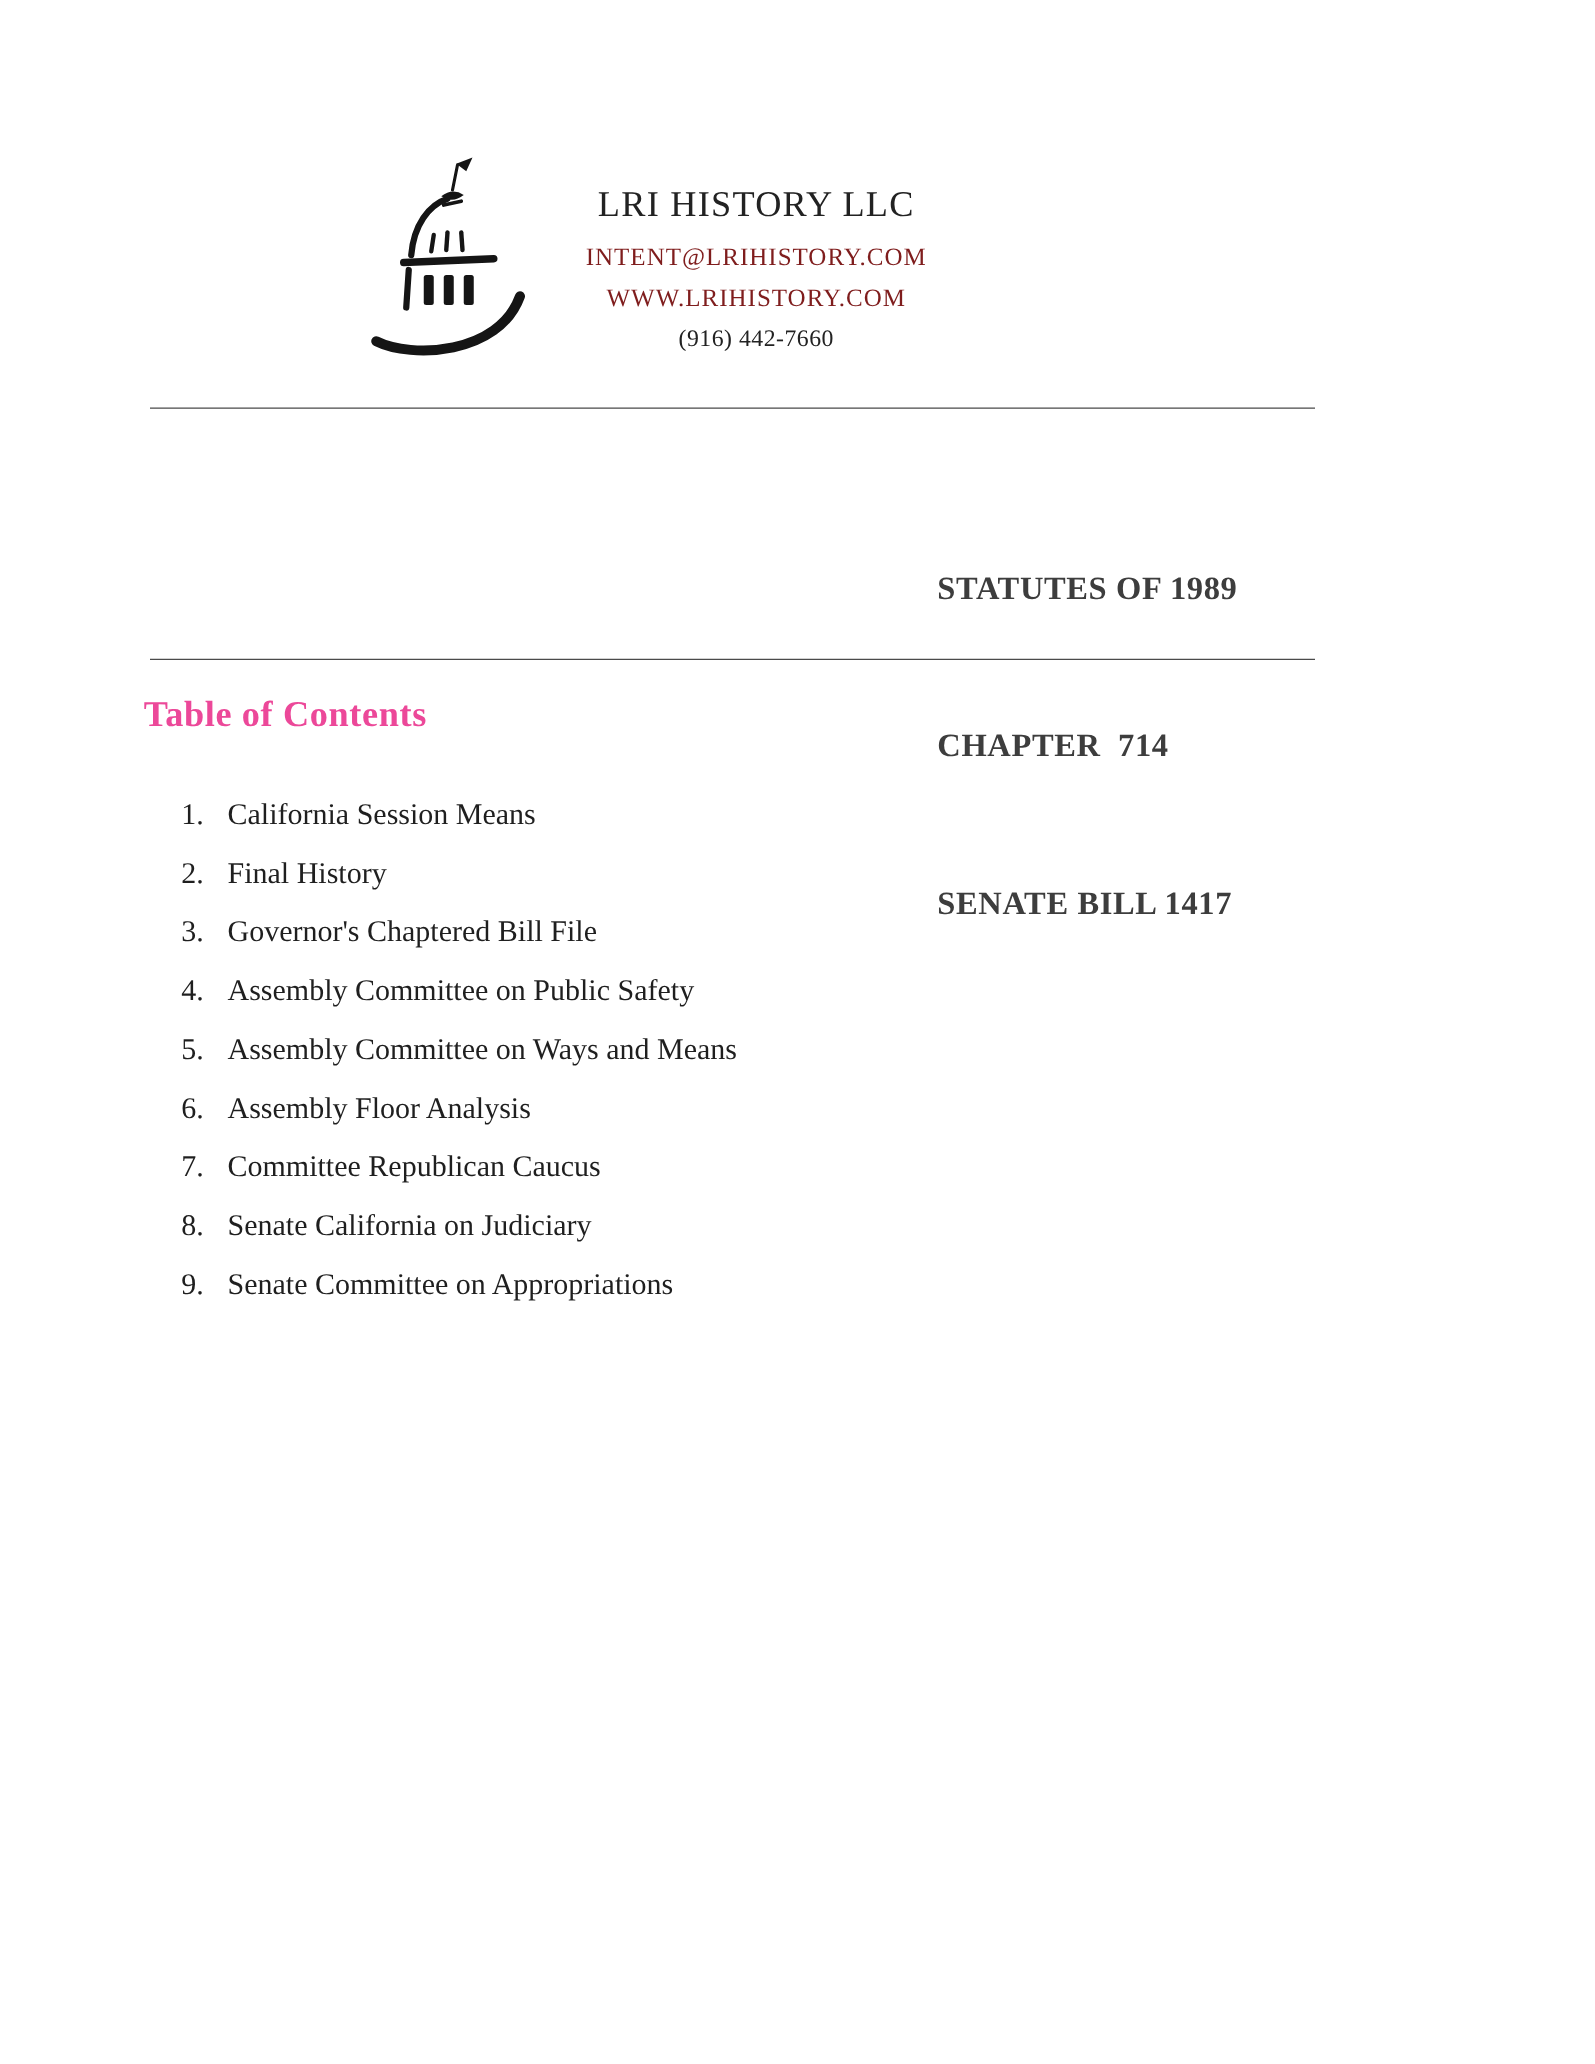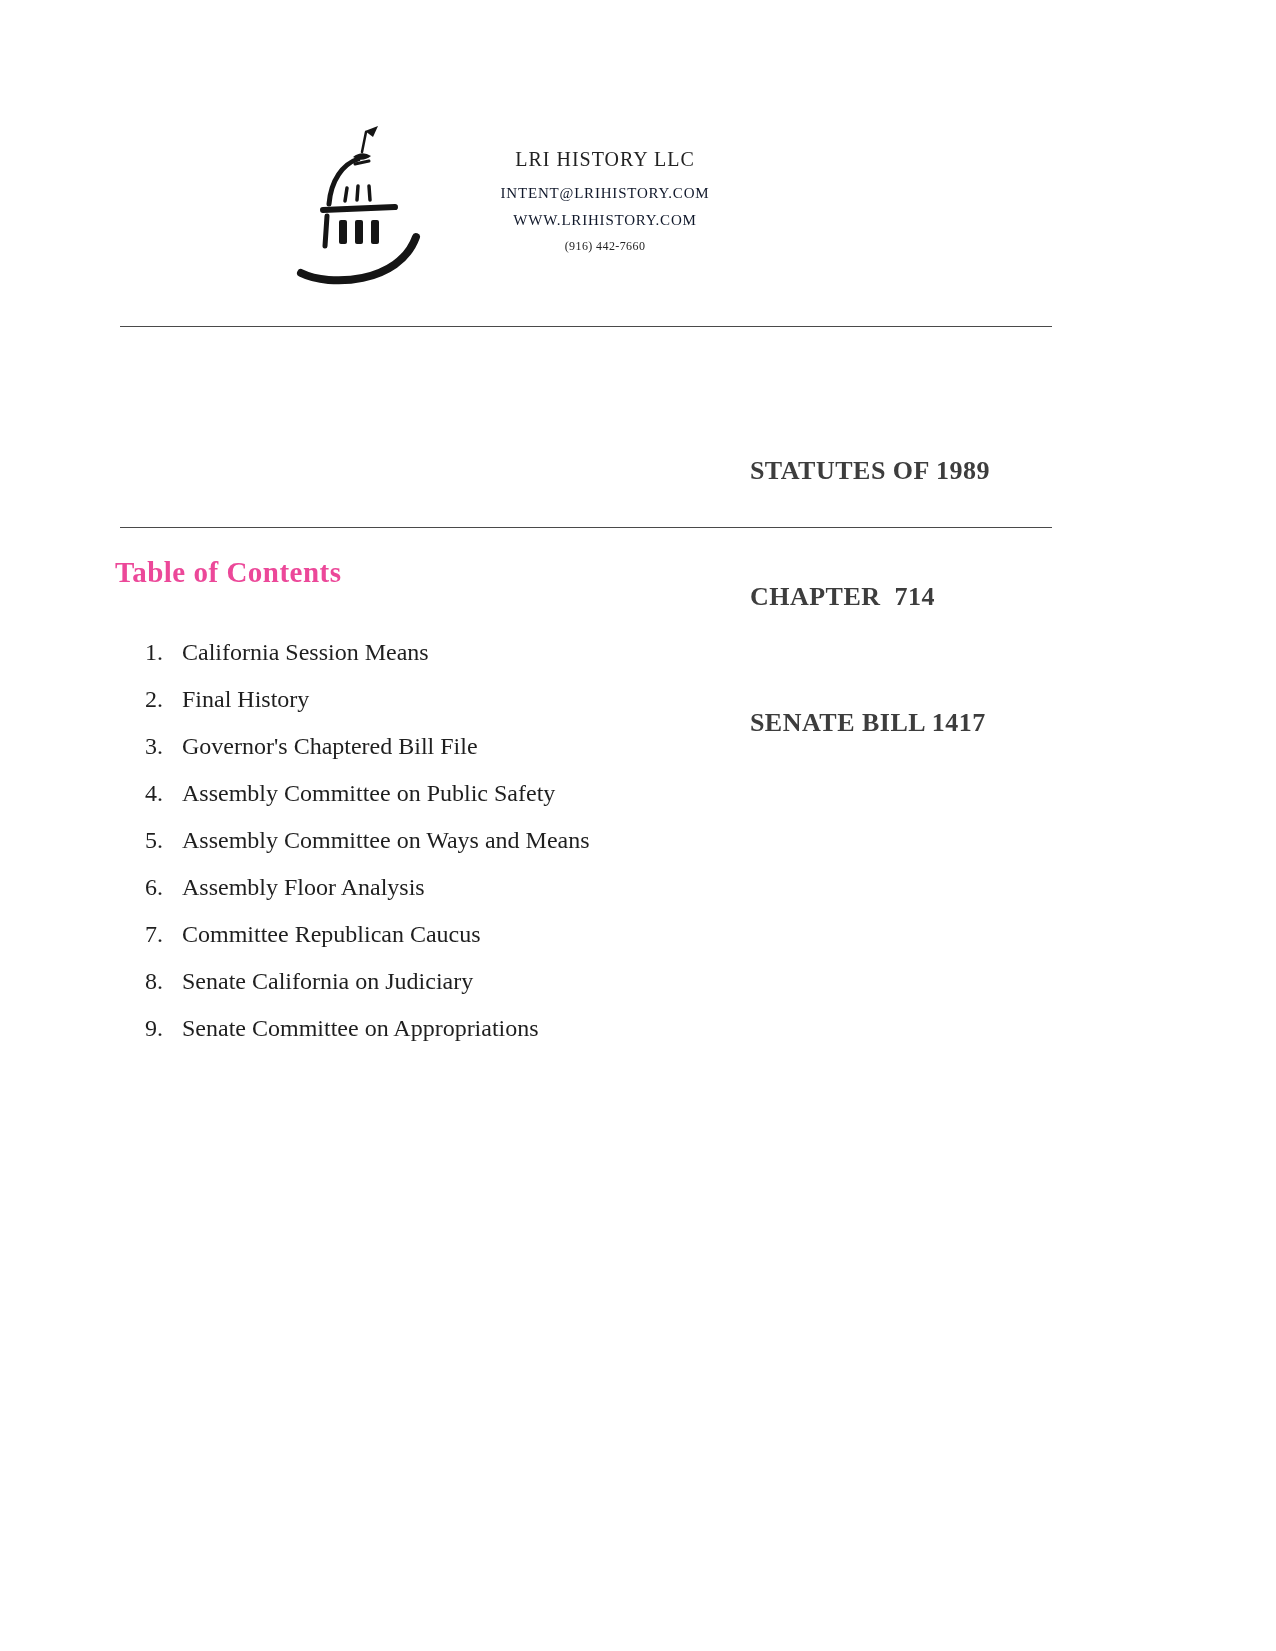--- a/index.html
+++ b/index.html
@@ -34,35 +34,35 @@
     height: 165px;
   }
   .letterhead-text {
     position: absolute;
     left: 455px;
     top: 30px;
     width: 300px;
     text-align: center;
   }
   .company {
-    font-size: 20px;
+    font-size: 29px;
     letter-spacing: 1px;
     color: #222222;
     margin-bottom: 14px;
     white-space: nowrap;
   }
   .contact-line {
-    font-size: 15px;
+    font-size: 20px;
     letter-spacing: 0.8px;
-    color: #0f172a;
+    color: #7f1d1d;
     margin-bottom: 10px;
     white-space: nowrap;
   }
   .phone {
-    font-size: 12px;
+    font-size: 19px;
     letter-spacing: 0.4px;
     color: #222222;
     white-space: nowrap;
   }
 
   
   .rule {
     position: absolute;
     left: 120px;
     width: 932px;

